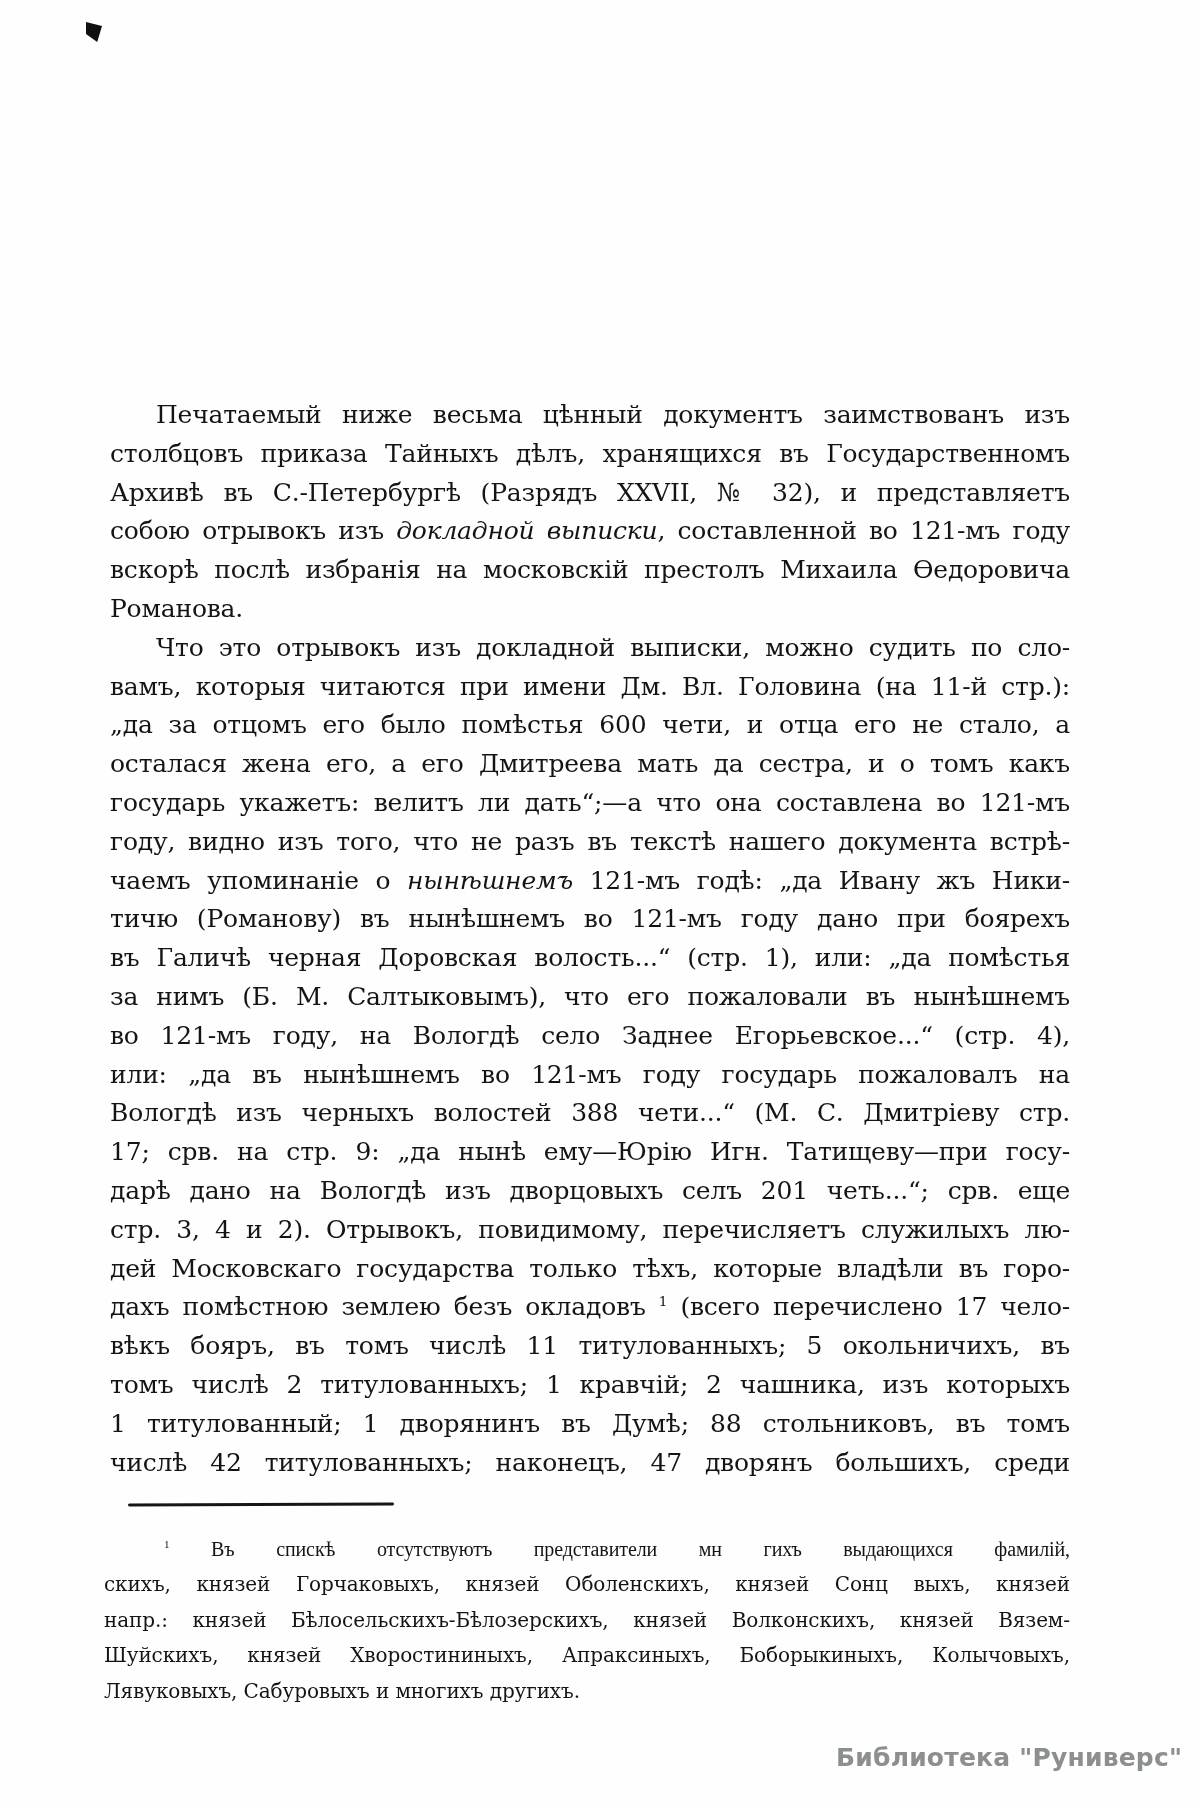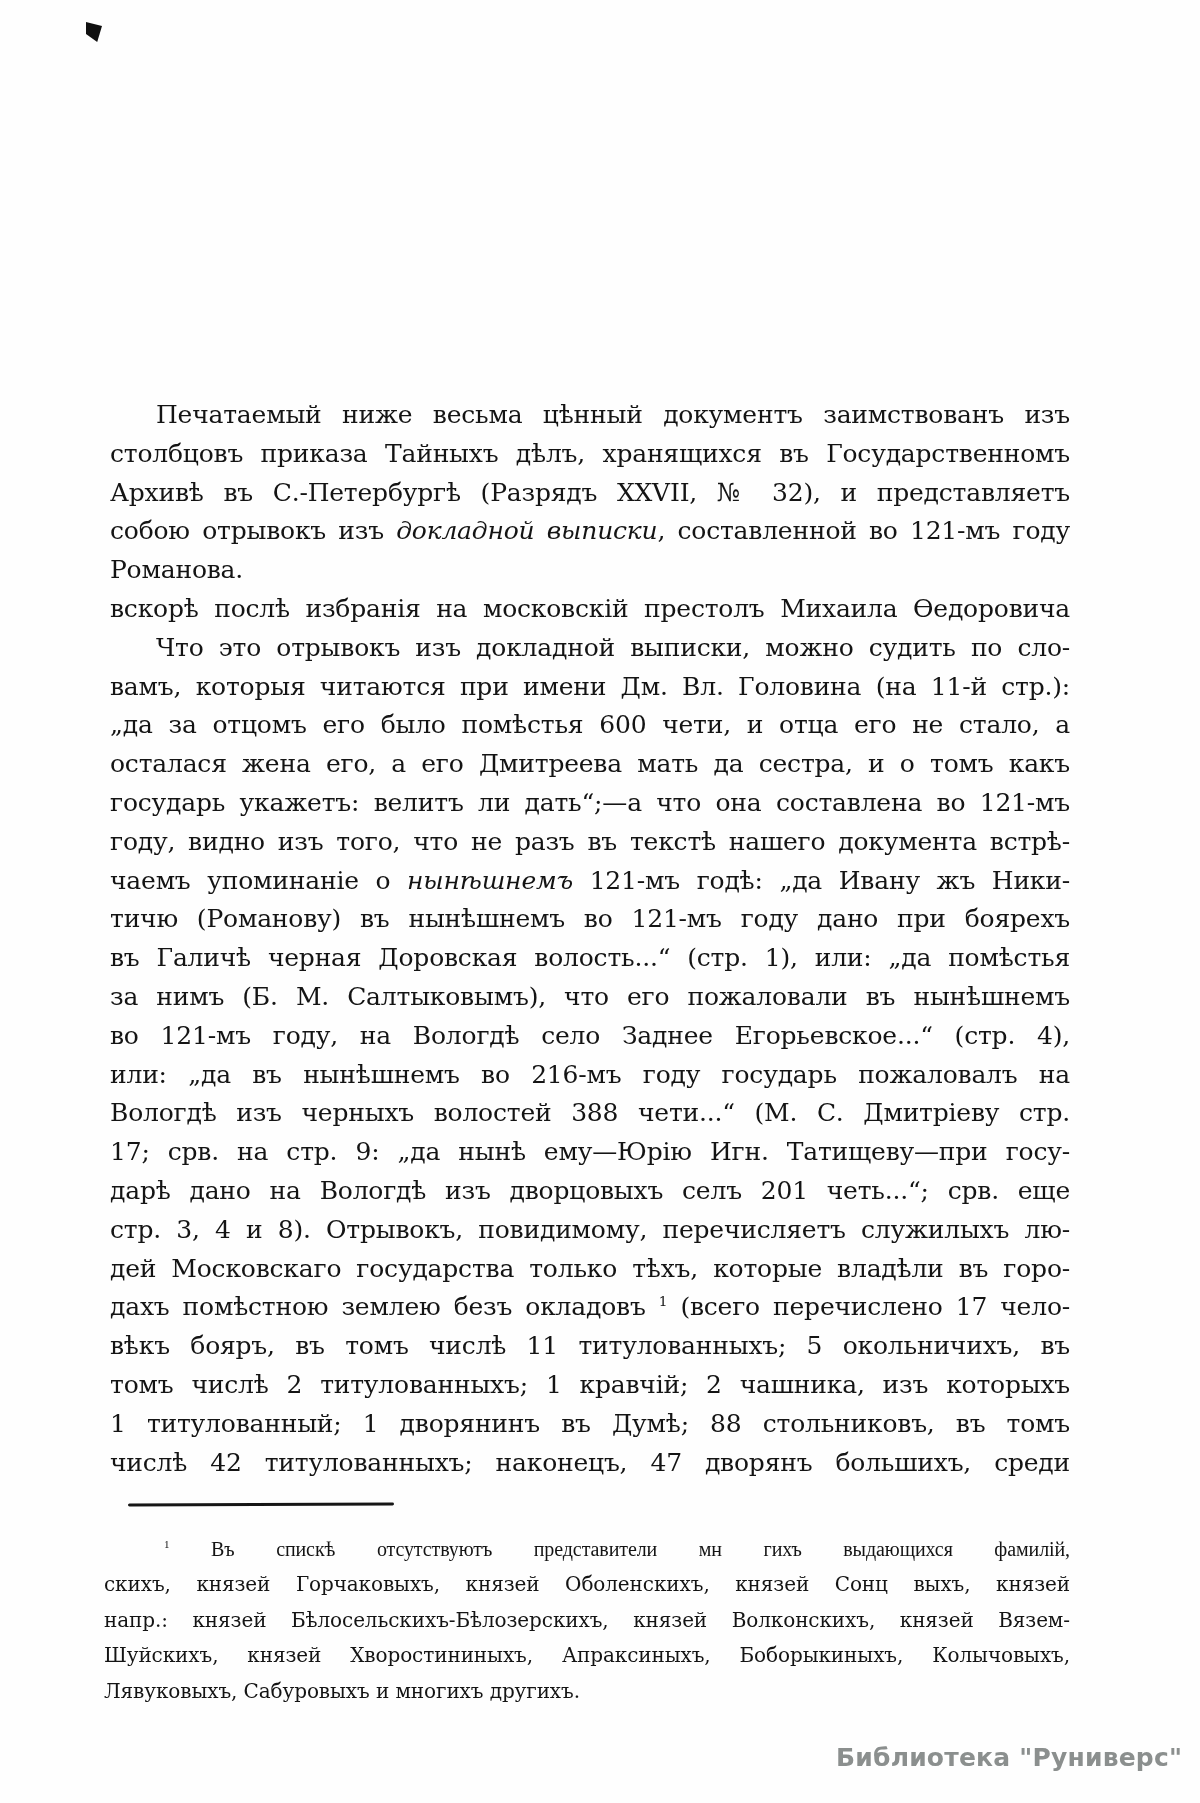--- a/index.html
+++ b/index.html
@@ -52,40 +52,40 @@
 
 <div class="page">
   <div class="speck"></div>
 
   <div class="text-block">
     <div>
         <div class="tline indent"><span>Печатаемый ниже весьма цѣнный документъ заимствованъ изъ</span></div>
         <div class="tline"><span>столбцовъ приказа Тайныхъ дѣлъ, хранящихся въ Государственномъ</span></div>
         <div class="tline"><span>Архивѣ въ С.-Петербургѣ (Разрядъ XXVII, № 32), и представляетъ</span></div>
         <div class="tline"><span>собою отрывокъ изъ </span><i>докладной выписки</i><span>, составленной во 121-мъ году</span></div>
+        <div class="tline"><span>вскорѣ послѣ избранія на московскій престолъ Михаила Ѳедоровича</span></div>
         <div class="tline last"><span>Романова.</span></div>
-        <div class="tline"><span>вскорѣ послѣ избранія на московскій престолъ Михаила Ѳедоровича</span></div>
       </div>
     <div>
         <div class="tline indent"><span>Что это отрывокъ изъ докладной выписки, можно судить по сло-</span></div>
         <div class="tline"><span>вамъ, которыя читаются при имени Дм. Вл. Головина (на 11-й стр.):</span></div>
         <div class="tline"><span>„да за отцомъ его было помѣстья 600 чети, и отца его не стало, а</span></div>
         <div class="tline"><span>осталася жена его, а его Дмитреева мать да сестра, и о томъ какъ</span></div>
         <div class="tline"><span>государь укажетъ: велитъ ли дать“;—а что она составлена во 121-мъ</span></div>
         <div class="tline"><span>году, видно изъ того, что не разъ въ текстѣ нашего документа встрѣ-</span></div>
         <div class="tline"><span>чаемъ упоминаніе о </span><i>нынѣшнемъ</i><span> 121-мъ годѣ: „да Ивану жъ Ники-</span></div>
         <div class="tline"><span>тичю (Романову) въ нынѣшнемъ во 121-мъ году дано при боярехъ</span></div>
         <div class="tline"><span>въ Галичѣ черная Доровская волость...“ (стр. 1), или: „да помѣстья</span></div>
         <div class="tline"><span>за нимъ (Б. М. Салтыковымъ), что его пожаловали въ нынѣшнемъ</span></div>
         <div class="tline"><span>во 121-мъ году, на Вологдѣ село Заднее Егорьевское...“ (стр. 4),</span></div>
-        <div class="tline"><span>или: „да въ нынѣшнемъ во 216-мъ году государь пожаловалъ на</span></div>
+        <div class="tline"><span>или: „да въ нынѣшнемъ во 121-мъ году государь пожаловалъ на</span></div>
         <div class="tline"><span>Вологдѣ изъ черныхъ волостей 388 чети...“ (М. С. Дмитріеву стр.</span></div>
         <div class="tline"><span>17; срв. на стр. 9: „да нынѣ ему—Юрію Игн. Татищеву—при госу-</span></div>
         <div class="tline"><span>дарѣ дано на Вологдѣ изъ дворцовыхъ селъ 201 четь...“; срв. еще</span></div>
-        <div class="tline"><span>стр. 3, 4 и 8). Отрывокъ, повидимому, перечисляетъ служилыхъ лю-</span></div>
+        <div class="tline"><span>стр. 3, 4 и 2). Отрывокъ, повидимому, перечисляетъ служилыхъ лю-</span></div>
         <div class="tline"><span>дей Московскаго государства только тѣхъ, которые владѣли въ горо-</span></div>
         <div class="tline"><span>дахъ помѣстною землею безъ окладовъ </span><sup>1</sup><span> (всего перечислено 17 чело-</span></div>
         <div class="tline"><span>вѣкъ бояръ, въ томъ числѣ 11 титулованныхъ; 5 окольничихъ, въ</span></div>
         <div class="tline"><span>томъ числѣ 2 титулованныхъ; 1 кравчій; 2 чашника, изъ которыхъ</span></div>
         <div class="tline"><span>1 титулованный; 1 дворянинъ въ Думѣ; 88 стольниковъ, въ томъ</span></div>
         <div class="tline"><span>числѣ 42 титулованныхъ; наконецъ, 47 дворянъ большихъ, среди</span></div>
       </div>
   </div>
 
   <div class="rule"></div>

